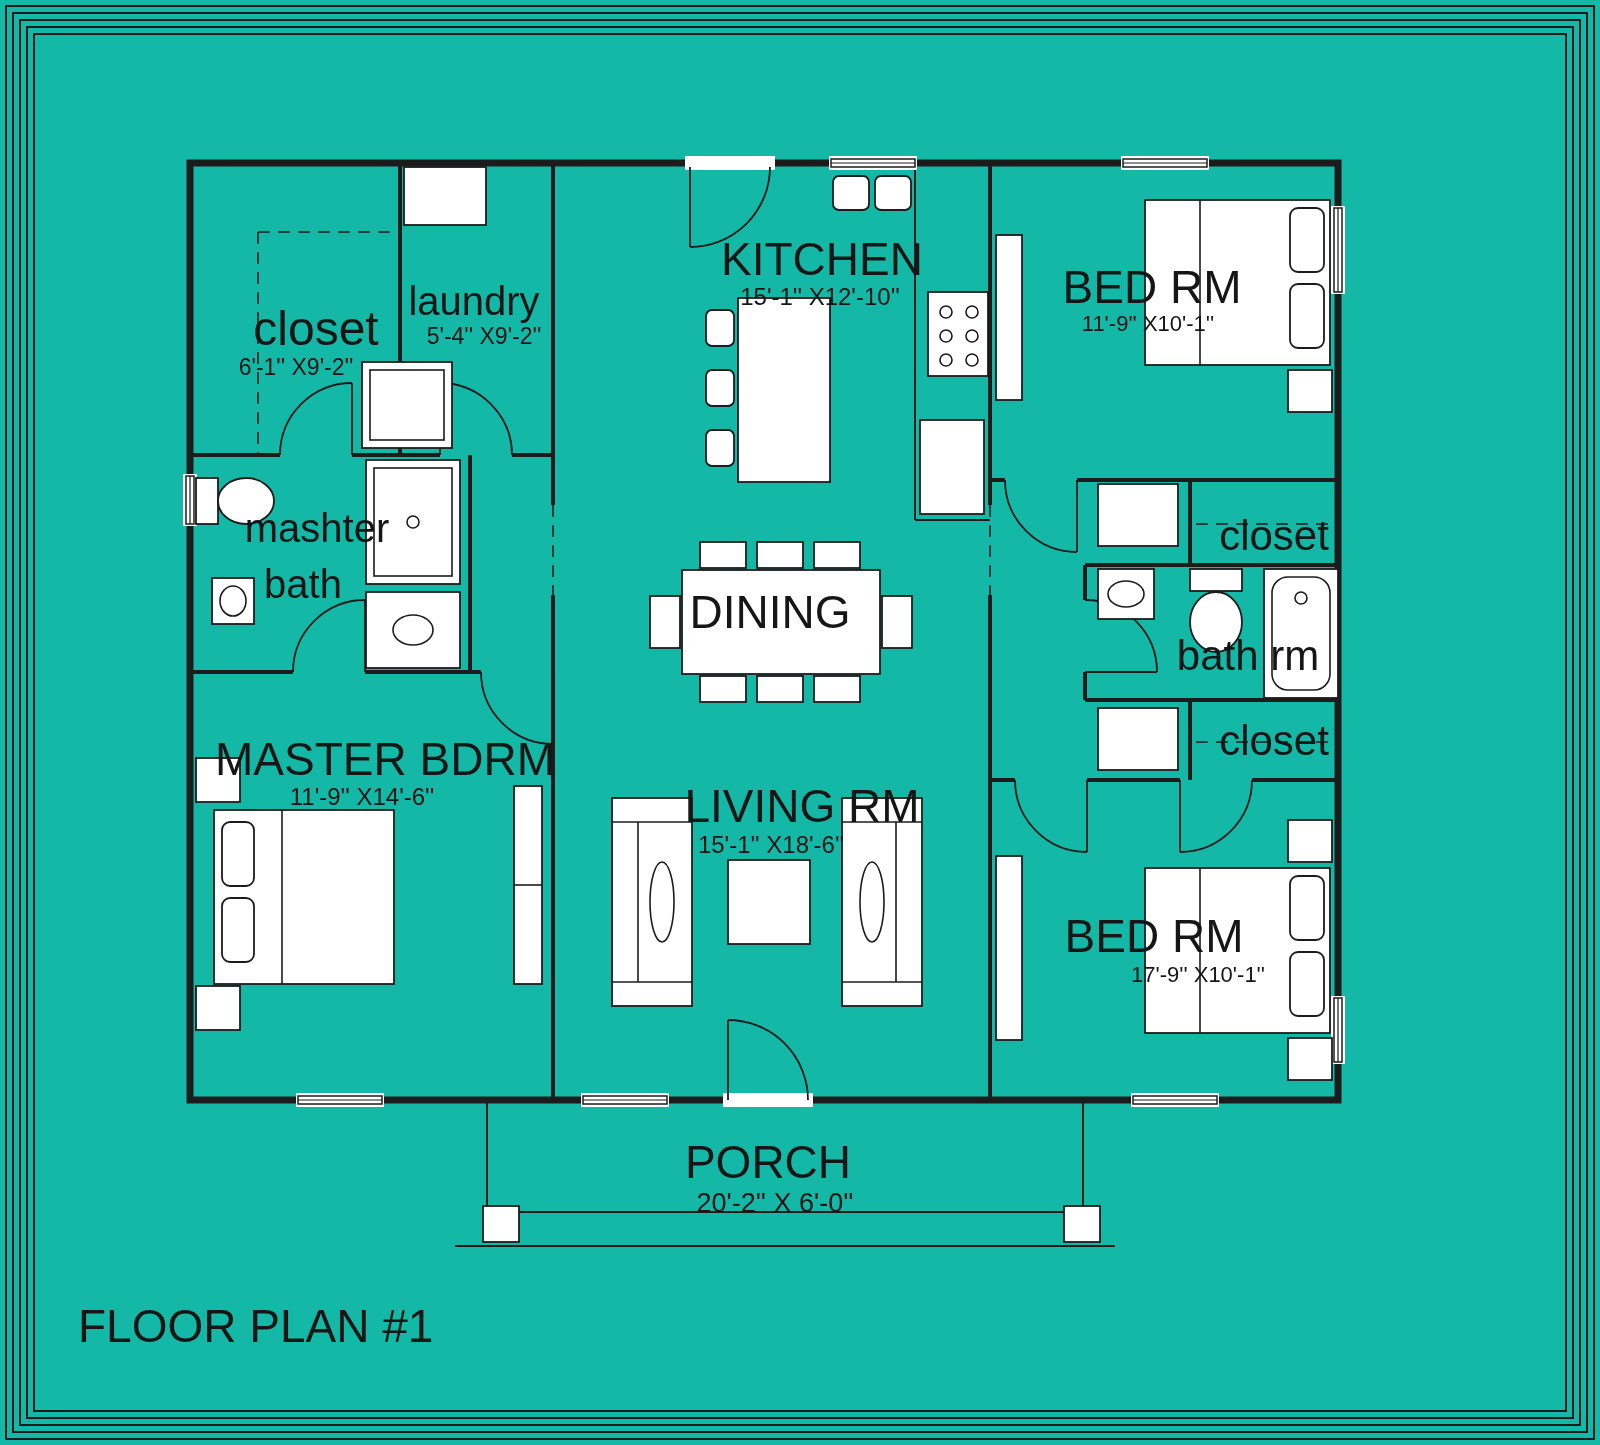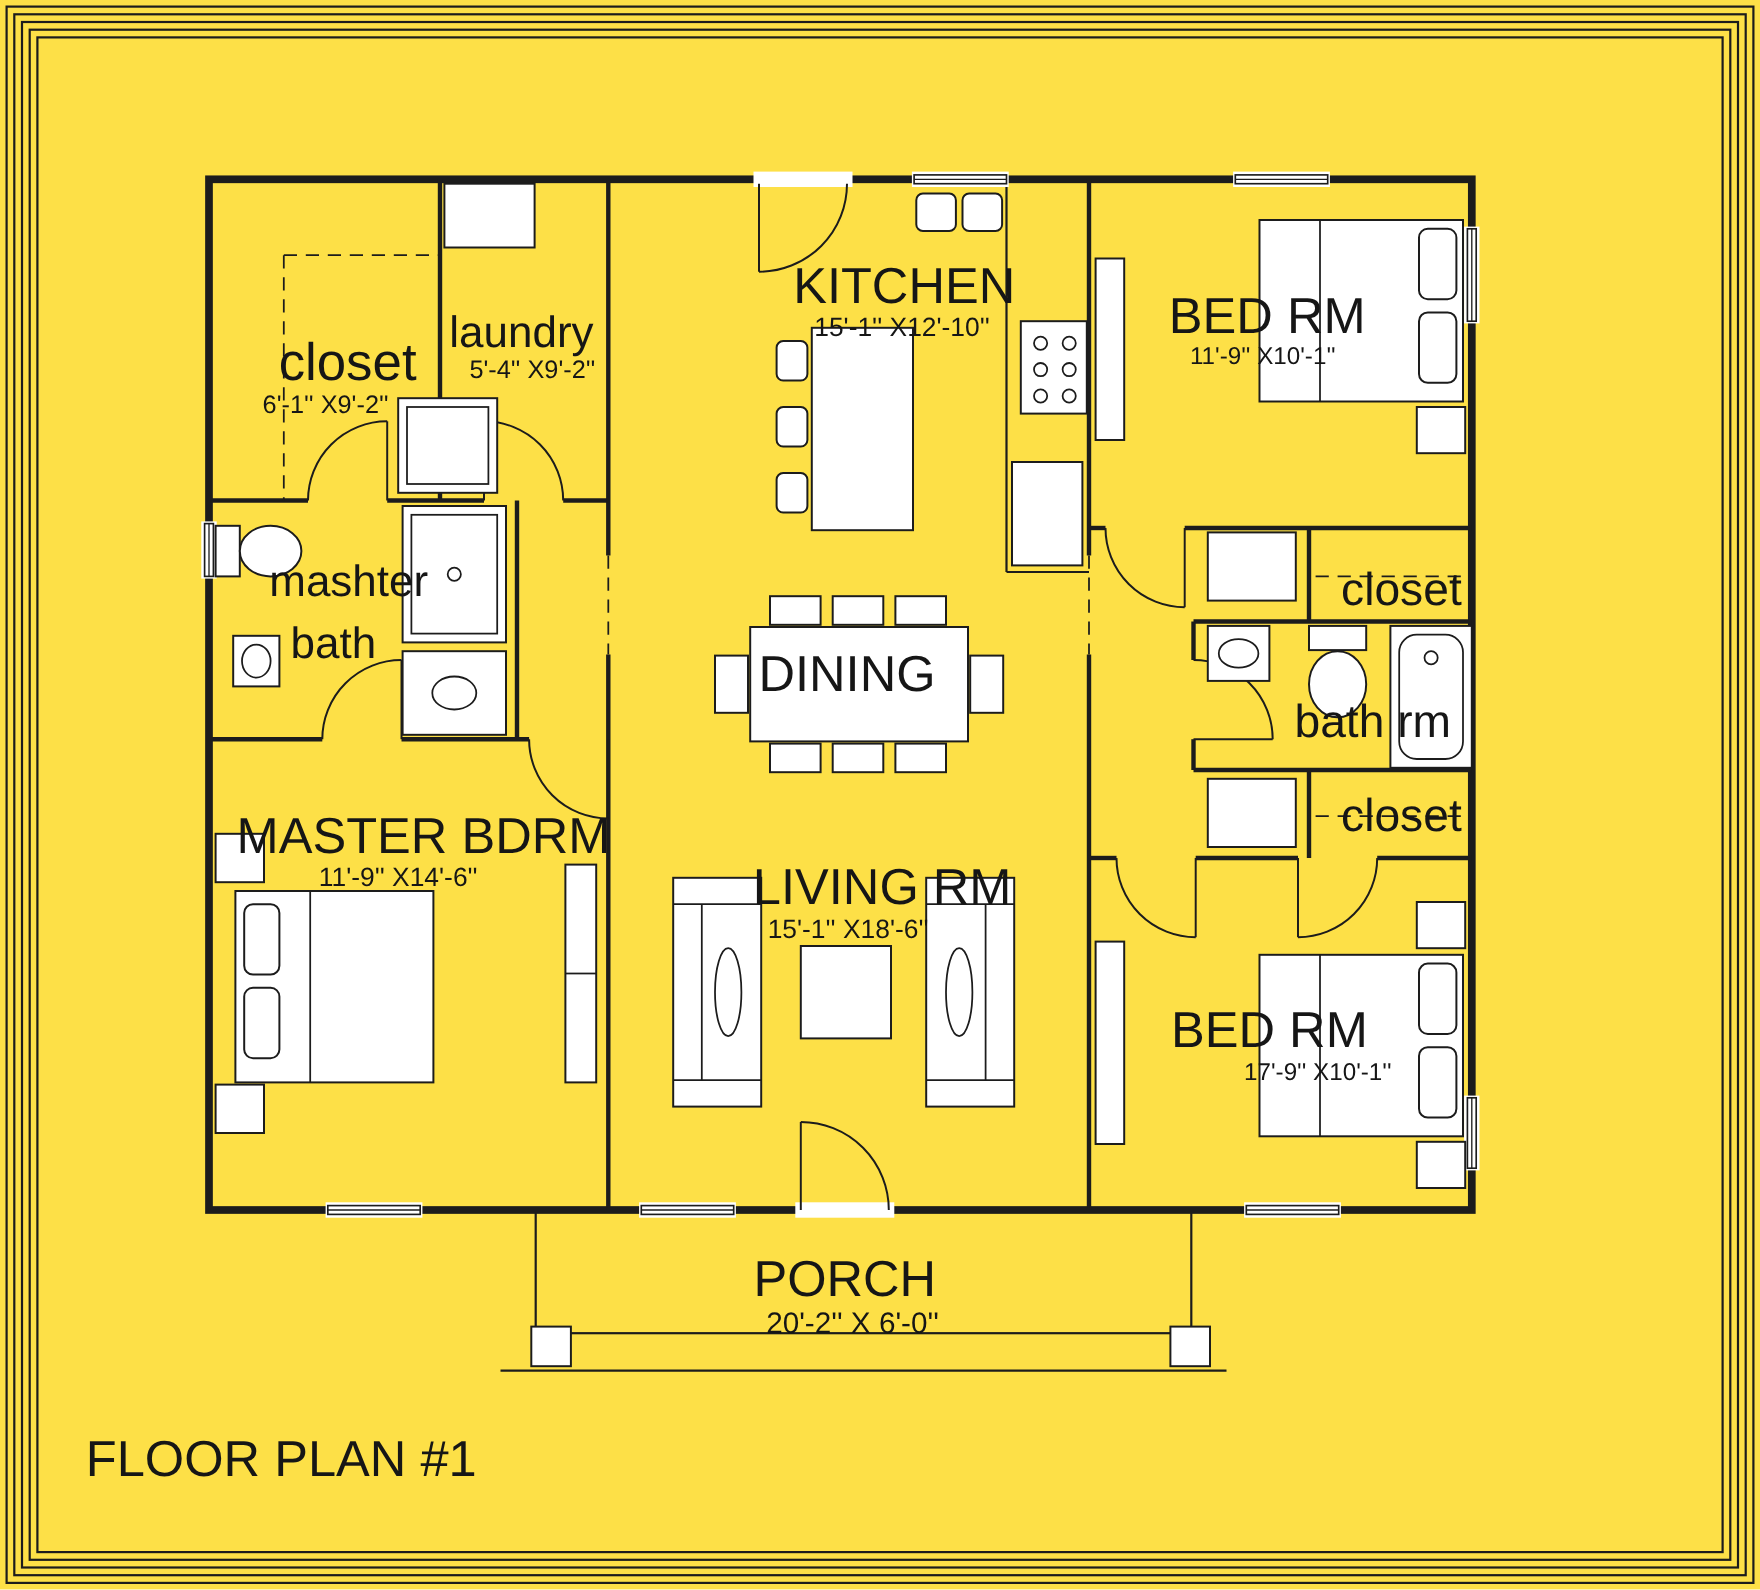--- a/index.html
+++ b/index.html
@@ -1,16 +1,16 @@
 <!DOCTYPE html>
 <html><head>
 <meta charset="utf-8">
 <style>
   html,body{margin:0;padding:0;background:#ffffff;}
-  .sheet{position:relative;width:1600px;height:1445px;background:#fde047;font-family:"Liberation Sans",sans-serif;}
+  .sheet{position:relative;width:1600px;height:1445px;background:#14b8a6;font-family:"Liberation Sans",sans-serif;}
   svg{display:block;}
   .bframe{fill:none;stroke:#1c1c1c;stroke-width:2;}
   .wall-ext{fill:none;stroke:#1c1c1c;stroke-width:7;}
   .wall-int{fill:none;stroke:#1c1c1c;stroke-width:4;}
   .thin{fill:none;stroke:#1c1c1c;stroke-width:2;}
   .furn{fill:#ffffff;stroke:#1c1c1c;stroke-width:1.8;}
   .furnline{fill:none;stroke:#1c1c1c;stroke-width:1.6;}
   .door{fill:none;stroke:#1c1c1c;stroke-width:1.8;}
   .dash{fill:none;stroke:#1c1c1c;stroke-width:1.6;stroke-dasharray:12 8;}
   .erase{fill:#ffffff;stroke:none;}

